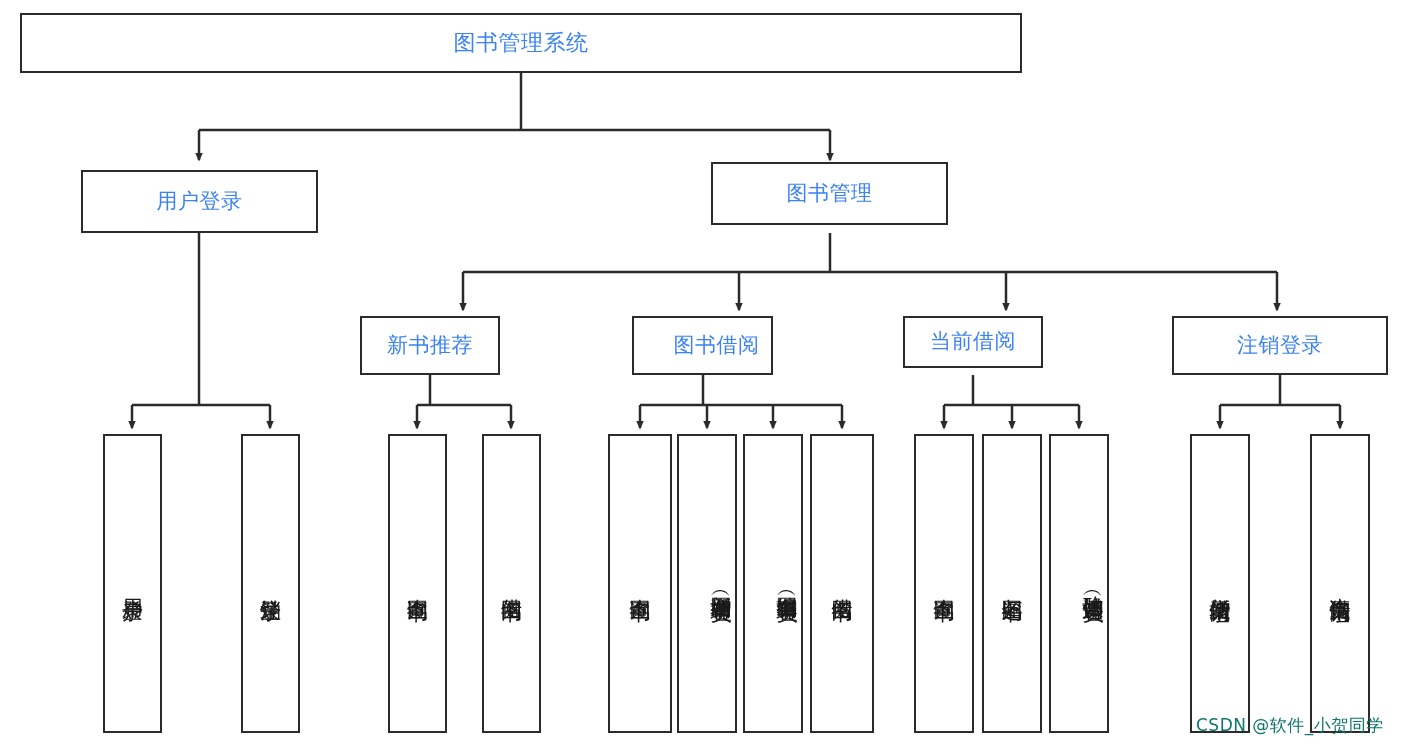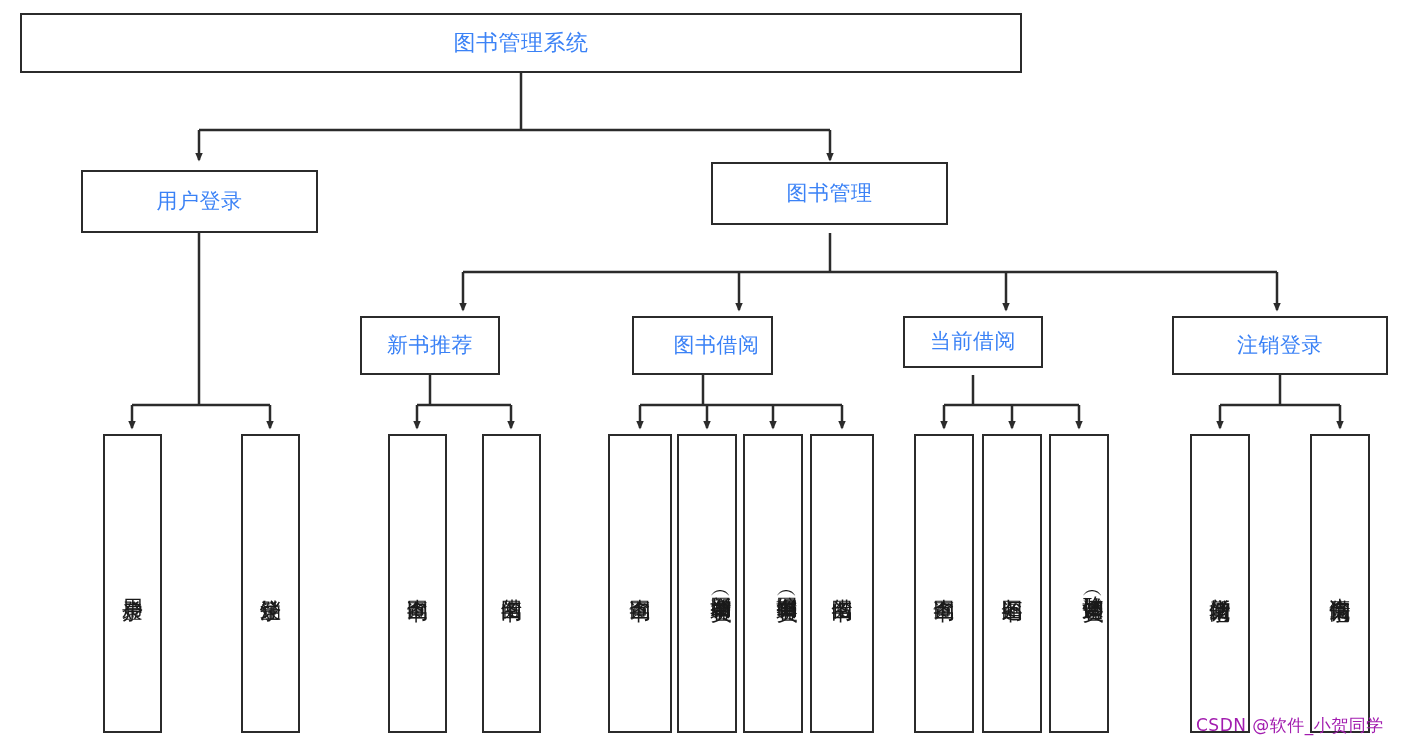--- a/index.html
+++ b/index.html
@@ -57,21 +57,21 @@
     padding: 6px 0;
     z-index: 2;
     white-space: nowrap;
   }
   .leaf.topalign { align-items: flex-start; }
   .watermark {
     position: absolute;
     left: 1196px;
     top: 714px;
     font-size: 17px;
-    color: #a21caf;
+    color: #0f766e;
     z-index: 5;
     white-space: nowrap;
     letter-spacing: 0.5px;
   }
 </style>
 </head>
 <body>
 
 <div id="canvas">
 

